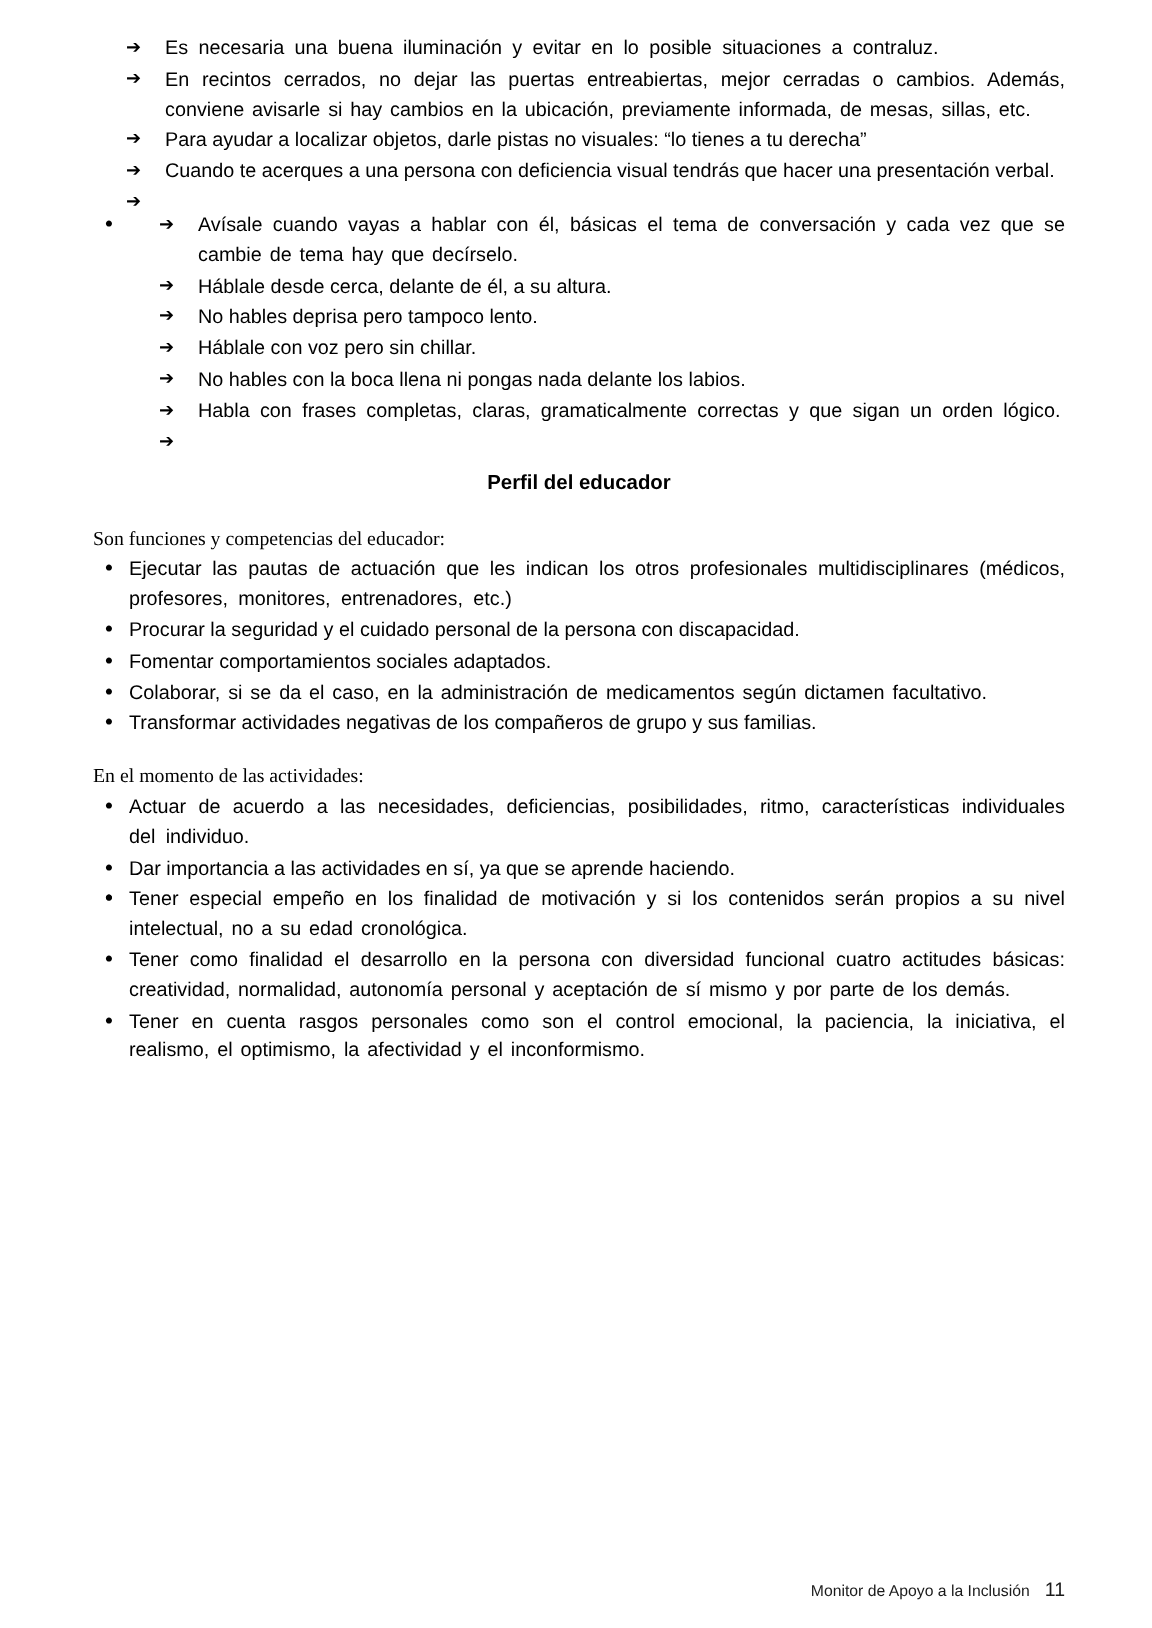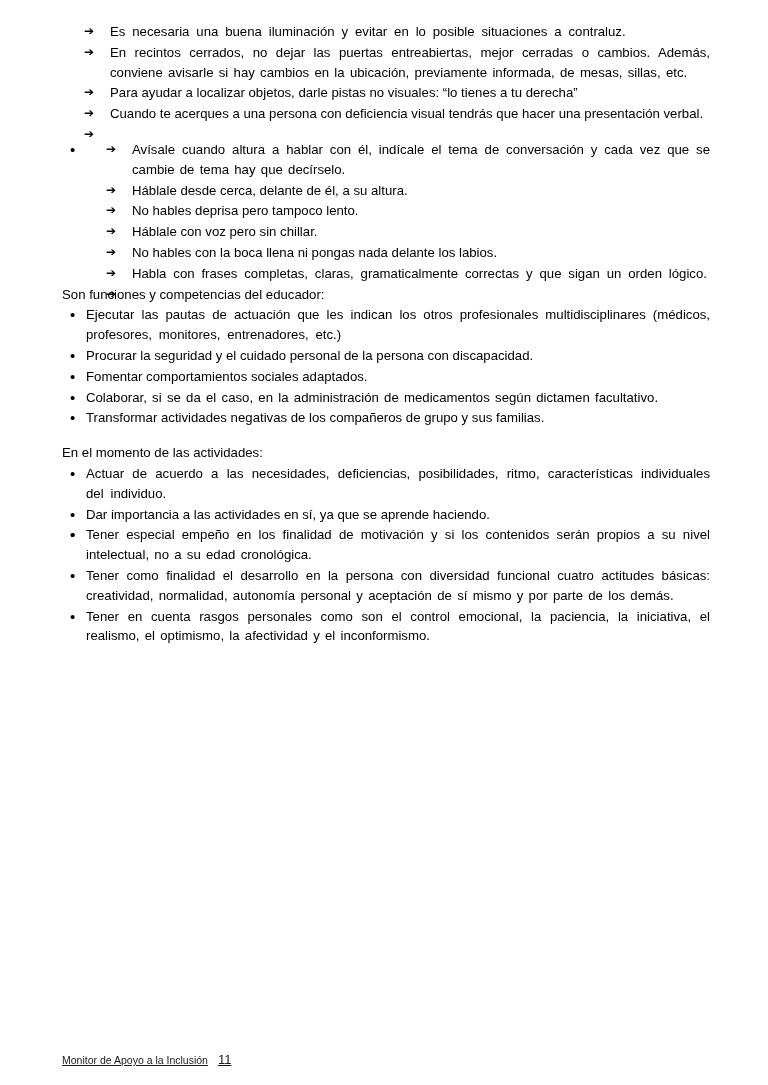--- a/index.html
+++ b/index.html
@@ -75,33 +75,33 @@
     text-align: center;
     font-size: 13.6px;
     font-weight: bold;
     margin: 30px 0 20px 0;
   }
 
   .lead {
     font-size: 13.2px;
     line-height: 1.5;
     margin: 0 0 1px 0;
+    font-family: Liberation Serif, serif;
   }
 
   .spacer-sm { height: 14px; }
 
   .footer {
     position: absolute;
     left: 62px;
-    right: 46px;
+    right: 58px;
     bottom: 18px;
-    text-align: left;
+    text-align: right;
     font-size: 10.5px;
     color: #1a1a1a;
-    text-decoration: underline;
   }
   .footer .page-num {
     font-size: 13px;
     margin-left: 10px;
     vertical-align: baseline;
   }
 
   
   .j1 { word-spacing: 3.2px; }
   .j2 { word-spacing: 1.6px; }
@@ -134,21 +134,21 @@
   </ul>
 
   <div class="spacer-sm"></div>
 
   <ul class="dot-list">
     <li>
       <span class="marker">•</span>
       <ul class="arrow-list">
         <li>
           <span class="marker">➔</span>
-          <span class="j2">Avísale cuando altura a hablar con él, indícale el tema de conversación y cada vez que se cambie de tema hay que decírselo.</span>
+          <span class="j2">Avísale cuando vayas a hablar con él, básicas el tema de conversación y cada vez que se cambie de tema hay que decírselo.</span>
         </li>
         <li>
           <span class="marker">➔</span>
           <span>Háblale desde cerca, delante de él, a su altura.</span>
         </li>
         <li>
           <span class="marker">➔</span>
           <span>No hables deprisa pero tampoco lento.</span>
         </li>
         <li>
@@ -163,20 +163,21 @@
           <span class="marker">➔</span>
           <span class="j1">Habla con frases completas, claras, gramaticalmente correctas y que sigan un orden lógico.</span>
         </li>
         <li>
           <span class="marker">➔</span>
         </li>
       </ul>
     </li>
   </ul>
 
+  <div class="section-title">Perfil del educador</div>
 
   <div class="lead">Son funciones y competencias del educador:</div>
 
   <ul class="dot-list">
     <li>
       <span class="marker">•</span>
       <span class="j1">Ejecutar las pautas de actuación que les indican los otros profesionales multidisciplinares (médicos, profesores, monitores, entrenadores, etc.)</span>
     </li>
     <li>
       <span class="marker">•</span>

